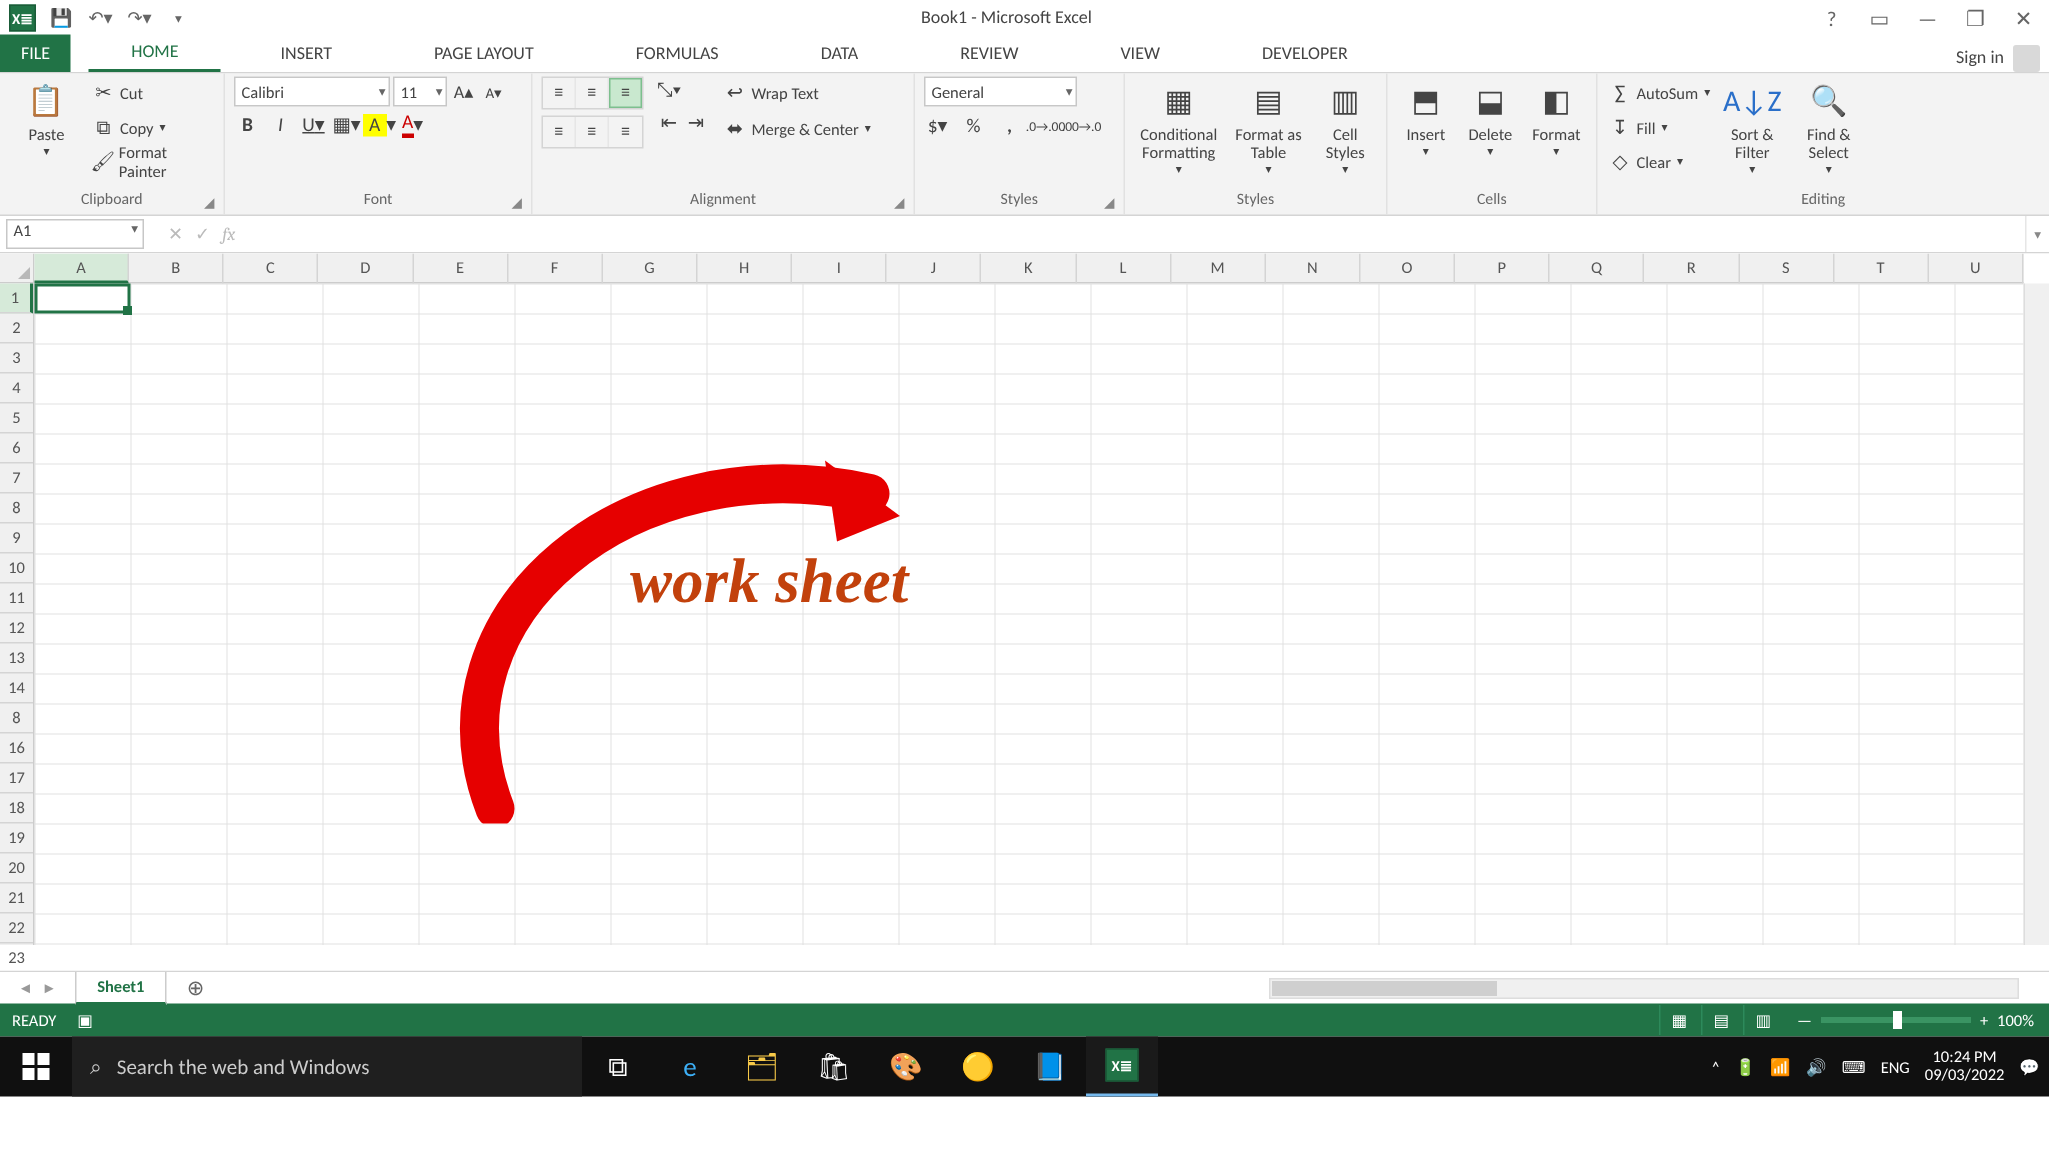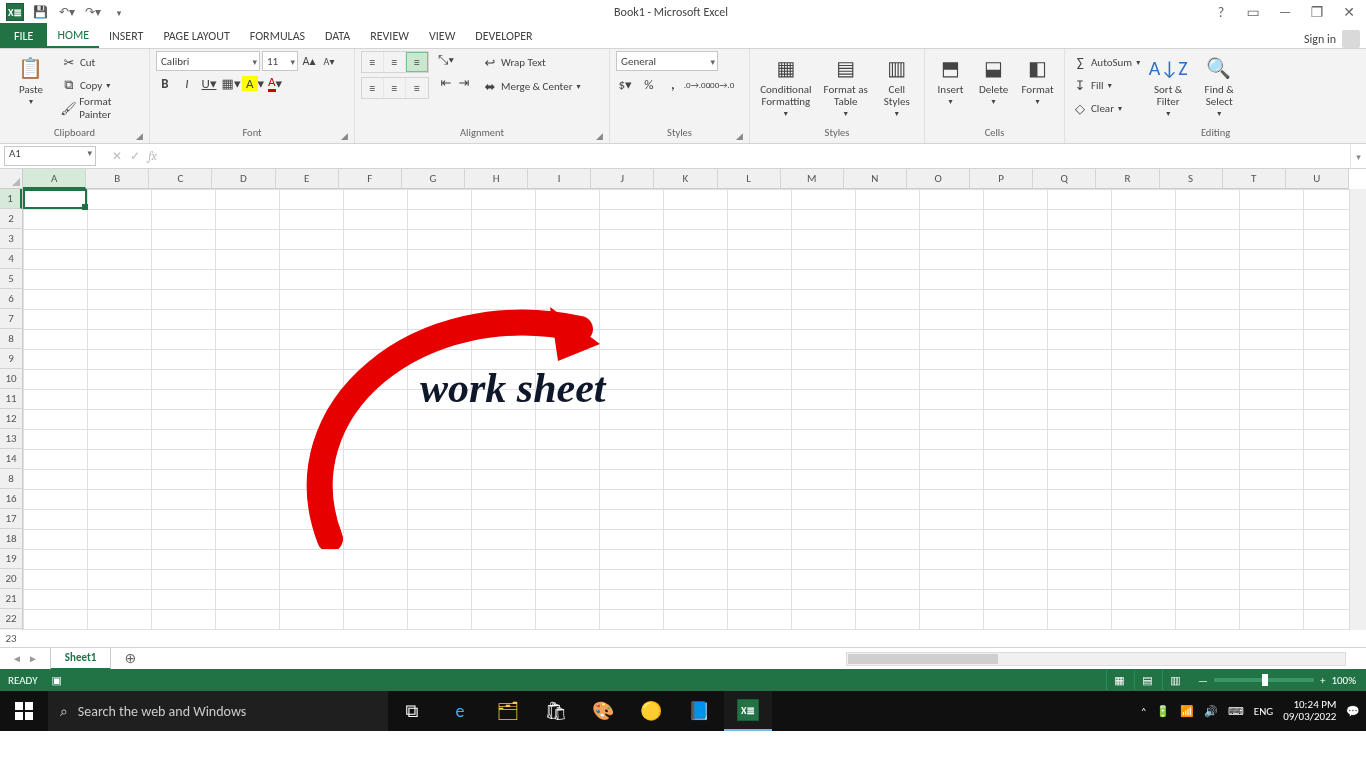--- a/index.html
+++ b/index.html
@@ -10,21 +10,21 @@
 #titlebar .qat { display:flex; align-items:center; padding-left:4px; gap:4px; }
 .qat-btn { width:22px; height:22px; display:flex; align-items:center; justify-content:center; color:#666; }
 .excel-icon { width:18px; height:18px; background:#217346; color:#fff; font-size:10px; font-weight:bold; display:flex; align-items:center; justify-content:center; border:1px solid #1a5c38; }
 #titlebar .title { flex:1; text-align:center; font-size:12px; color:#444; }
 #titlebar .winbtns { display:flex; align-items:center; gap:14px; padding-right:8px; color:#666; }
 .winbtn { width:18px; text-align:center; font-size:14px; }
 
 
 #tabsrow { height:25px; background:#fff; display:flex; align-items:flex-end; border-bottom:1px solid #d4d4d4; }
 .file-tab { background:#217346; color:#fff; padding:4px 14px; font-size:12px; height:25px; display:flex; align-items:center; }
-.rtab { padding:0 10px; height:25px; display:flex; align-items:center; font-size:12px; color:#444; cursor:pointer; }
+.rtab { padding:0 28px; height:25px; display:flex; align-items:center; font-size:12px; color:#444; cursor:pointer;margin-left:12px; }
 .rtab.active { color:#217346; border-bottom:2px solid #217346; }
 #tabsrow .spacer { flex:1; }
 .signin { display:flex; align-items:center; gap:6px; padding-right:6px; color:#444; font-size:12px; }
 .user-icon { width:18px; height:18px; background:#d9d9d9; border-radius:2px; }
 
 
 #ribbon { height:95px; background:#f3f3f3; border-bottom:1px solid #d4d4d4; display:flex; }
 .group { border-right:1px solid #e1e1e1; padding:2px 6px 0 6px; display:flex; flex-direction:column; }
 .group .body { flex:1; display:flex; align-items:flex-start; gap:4px; }
 .group .label { height:17px; text-align:center; font-size:10.5px; color:#666; position:relative; }
@@ -60,21 +60,21 @@
 .rowhdr.sel { background:#d6ead9; border-right:2px solid #217346; }
 .selectall { position:absolute; left:0; top:0; width:23px; height:20px; background:#f0f0f0; border-right:1px solid #ccc; border-bottom:1px solid #ccc; }
 .selectall::after { content:""; position:absolute; right:2px; bottom:2px; border-left:8px solid transparent; border-bottom:8px solid #b8b8b8; }
 .cells { position:absolute; left:23px; top:20px; right:17px; bottom:17px;
   background-image:linear-gradient(to right,#e0e0e0 1px,transparent 1px),linear-gradient(to bottom,#e0e0e0 1px,transparent 1px);
   background-size:64px 20px; }
 .active-cell { position:absolute; left:0; top:0; width:64px; height:20px; border:2px solid #217346; pointer-events:none; }
 .active-cell::after { content:""; position:absolute; right:-3px; bottom:-3px; width:6px; height:6px; background:#217346; }
 .vscroll { position:absolute; right:0; top:20px; width:17px; bottom:17px; background:#f0f0f0; border-left:1px solid #ddd; }
 #annot { position:absolute; left:300px; top:120px; pointer-events:none; }
-#annot-text { position:absolute; left:420px; top:195px; font-family:"Times New Roman",serif; font-style:italic; font-weight:bold; font-size:42px; color:#0f172a; pointer-events:none; white-space:nowrap; }
+#annot-text { position:absolute; left:420px; top:195px; font-family:"Times New Roman",serif; font-style:italic; font-weight:bold; font-size:42px; color:#c2410c; pointer-events:none; white-space:nowrap; }
 
 
 #sheetbar { height:22px; background:#fff; display:flex; align-items:center; border-top:1px solid #d4d4d4; }
 .stb-nav { display:flex; gap:6px; padding:0 12px; color:#999; font-size:10px; }
 .sheettab { padding:0 14px; border:1px solid #ccc; border-top:none; height:22px; display:flex; align-items:center; font-size:11px; background:#fff; border-bottom:2px solid #217346; font-weight:bold; color:#217346; }
 .addsheet { width:22px; text-align:center; color:#666; margin-left:8px; font-size:14px; }
 .sheet-spacer { flex:1; }
 .hscroll-track { width:500px; height:14px; background:#f0f0f0; border:1px solid #ddd; position:relative; margin-right:20px; }
 .hscroll-thumb { position:absolute; left:1px; top:1px; width:150px; height:10px; background:#cfcfcf; }
 
@@ -91,21 +91,21 @@
 
 #taskbar { height:40px; background:#101010; display:flex; align-items:center; color:#fff; }
 .tb-start { width:48px; height:40px; display:flex; align-items:center; justify-content:center; }
 .win-logo { width:18px; height:18px; display:grid; grid-template-columns:1fr 1fr; grid-template-rows:1fr 1fr; gap:2px; }
 .win-logo span { background:#fff; }
 .tb-search { width:340px; height:40px; background:#1f1f1f; display:flex; align-items:center; padding-left:12px; color:#ccc; font-size:14px; gap:10px; }
 .tb-icons { display:flex; }
 .tb-ic { width:48px; height:40px; display:flex; align-items:center; justify-content:center; font-size:18px; }
 .tb-spacer { flex:1; }
 .tray { display:flex; align-items:center; gap:10px; padding-right:6px; font-size:11px; color:#fff; }
-.tray .clock { text-align:right; line-height:1.1; font-size:11px; }
+.tray .clock { text-align:center; line-height:1.1; font-size:11px; }
 </style>
 </head>
 <body>
 
 <div id="titlebar">
   <div class="qat">
     <span class="qat-btn">
         <span class="excel-icon">X≣</span>
       </span>
     <span class="qat-btn" style="color:#3b77c7">💾</span>

